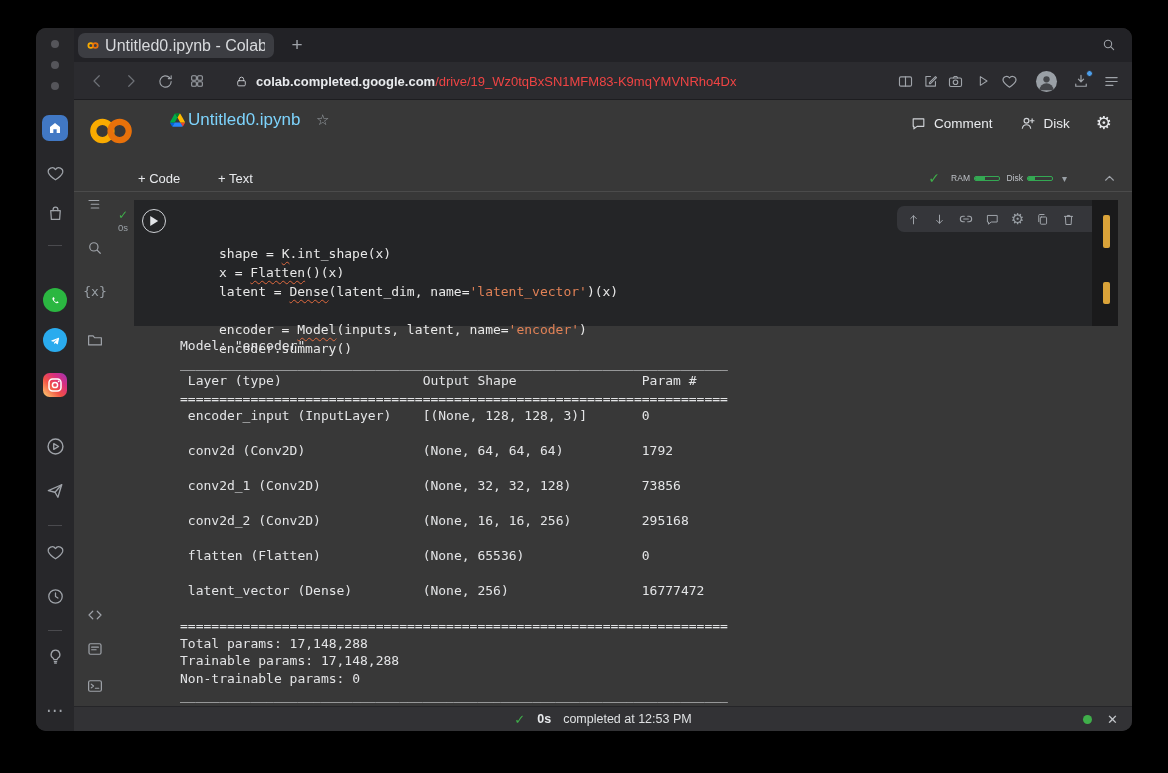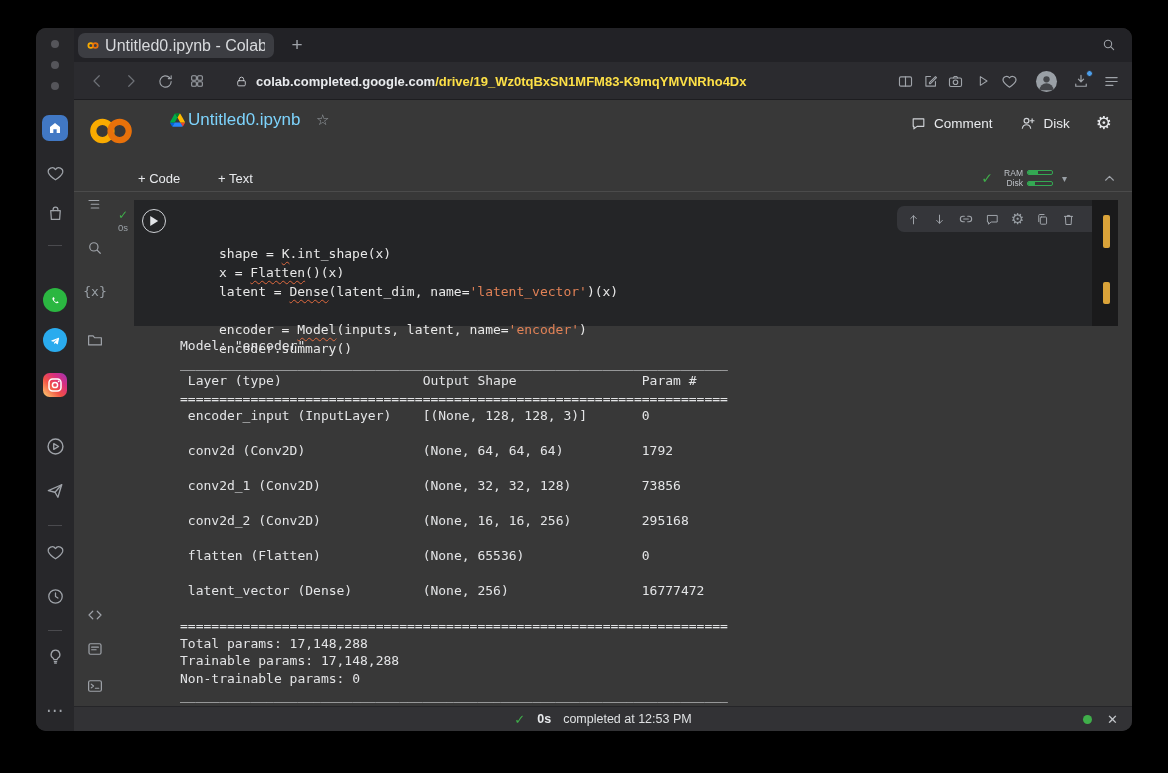--- a/index.html
+++ b/index.html
@@ -31,21 +31,21 @@
   .tab span{font-size:16px;color:#d8dadd;white-space:nowrap;overflow:hidden;text-align:center;}
   .newtab{position:absolute;left:210px;top:2px;width:26px;height:30px;color:#9fa3a9;
     font-size:19px;display:flex;align-items:center;justify-content:center;}
   
   #urlbar{position:absolute;left:38px;top:34px;width:1058px;height:38px;background:#2b2b2f;
     border-bottom:1px solid #1d1d20;}
   .ubtn{position:absolute;top:0;height:38px;display:flex;align-items:center;justify-content:center;width:30px;}
   .urltext{position:absolute;left:182px;top:0;height:38px;display:flex;align-items:center;
     font-size:13px;color:#e8eaed;white-space:nowrap;}
   .urltext .host{font-weight:700;}
-  .urltext .path{color:#fde047;font-weight:700;}
+  .urltext .path{color:#ef4444;font-weight:400;}
   .avatar{width:21px;height:21px;border-radius:50%;background:#9aa0a6;overflow:hidden;}
   .bluedot{position:absolute;width:7px;height:7px;border-radius:50%;background:#4c9eea;
     border:1.5px solid #2b2b2f;}
 
   
   #cheader{position:absolute;left:38px;top:72px;width:1058px;height:65px;background:#383838;}
   .ctitle{position:absolute;left:114px;top:10px;font-size:17px;color:#7dd3fc;}
   .star{position:absolute;left:242px;top:11px;font-size:15px;color:#9aa0a6;}
   .menubar{position:absolute;left:63px;top:40px;height:21px;display:flex;align-items:center;}
   .mitem{padding:0 9px;font-size:13.5px;color:#e8eaed;}
@@ -54,21 +54,21 @@
     color:#e8eaed;font-size:13.5px;}
   .hbtn{display:flex;align-items:center;gap:7px;}
   .gear{font-size:18px;color:#e8eaed;}
 
   
   #ctoolbar{position:absolute;left:38px;top:137px;width:1058px;height:27px;background:#383838;
     border-bottom:1px solid #4b4b4b;}
   .addbtn{position:absolute;top:0;height:26px;display:flex;align-items:center;
     font-size:13px;color:#e8eaed;}
   .res{position:absolute;right:14px;top:0;height:26px;display:flex;align-items:center;gap:9px;}
-  .rd{display:flex;flex-direction:column;gap:2px;}
+  .rd{display:flex;flex-direction:row;gap:2px;}
   .rdrow{display:flex;align-items:center;gap:4px;}
   .rdl{font-size:8.5px;color:#bdc1c6;width:21px;text-align:right;line-height:1;}
   .meter{width:26px;height:5px;border:1px solid #34a853;border-radius:2px;position:relative;overflow:hidden;}
   .meter i{position:absolute;left:0;top:0;bottom:0;background:#34a853;display:block;}
   .caret{color:#9aa0a6;font-size:10px;}
   .grncheck{color:#3fae4a;font-size:14px;font-weight:700;}
 
   
   #content{position:absolute;left:38px;top:164px;width:1058px;height:514px;background:#383838;overflow:hidden;}
   .sbic{position:absolute;left:9px;width:24px;display:flex;justify-content:center;align-items:center;color:#9aa0a6;}

